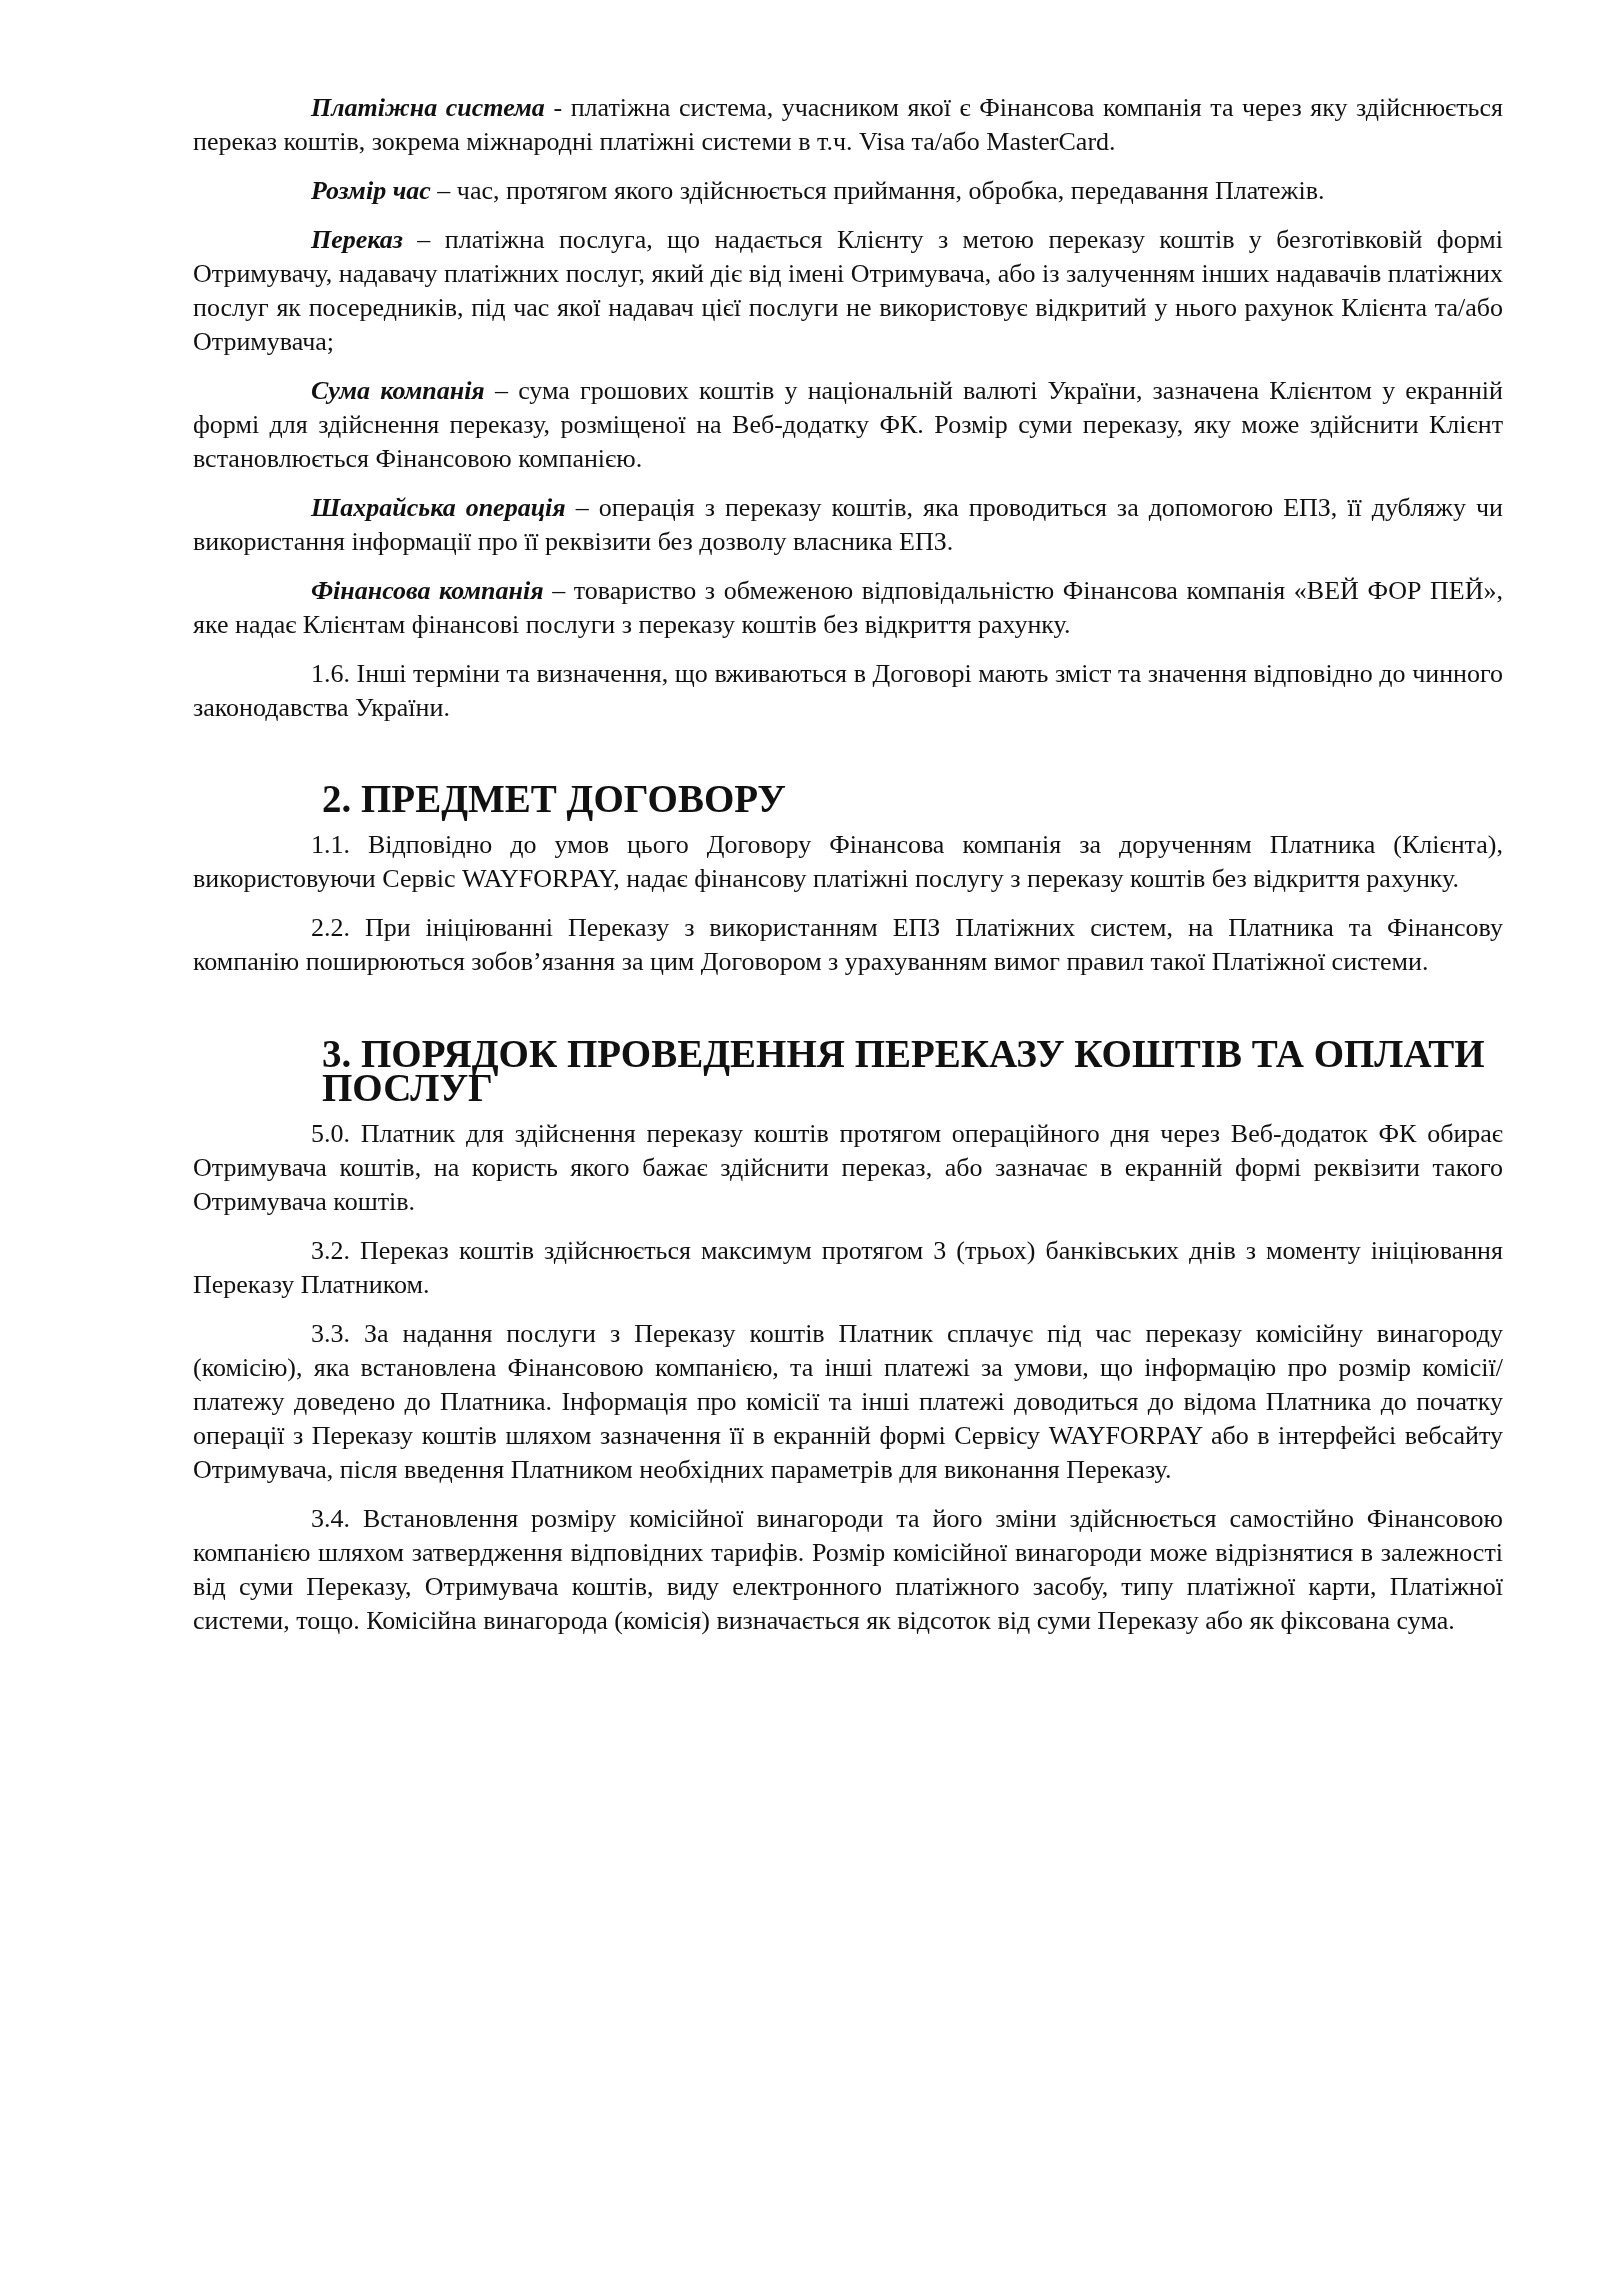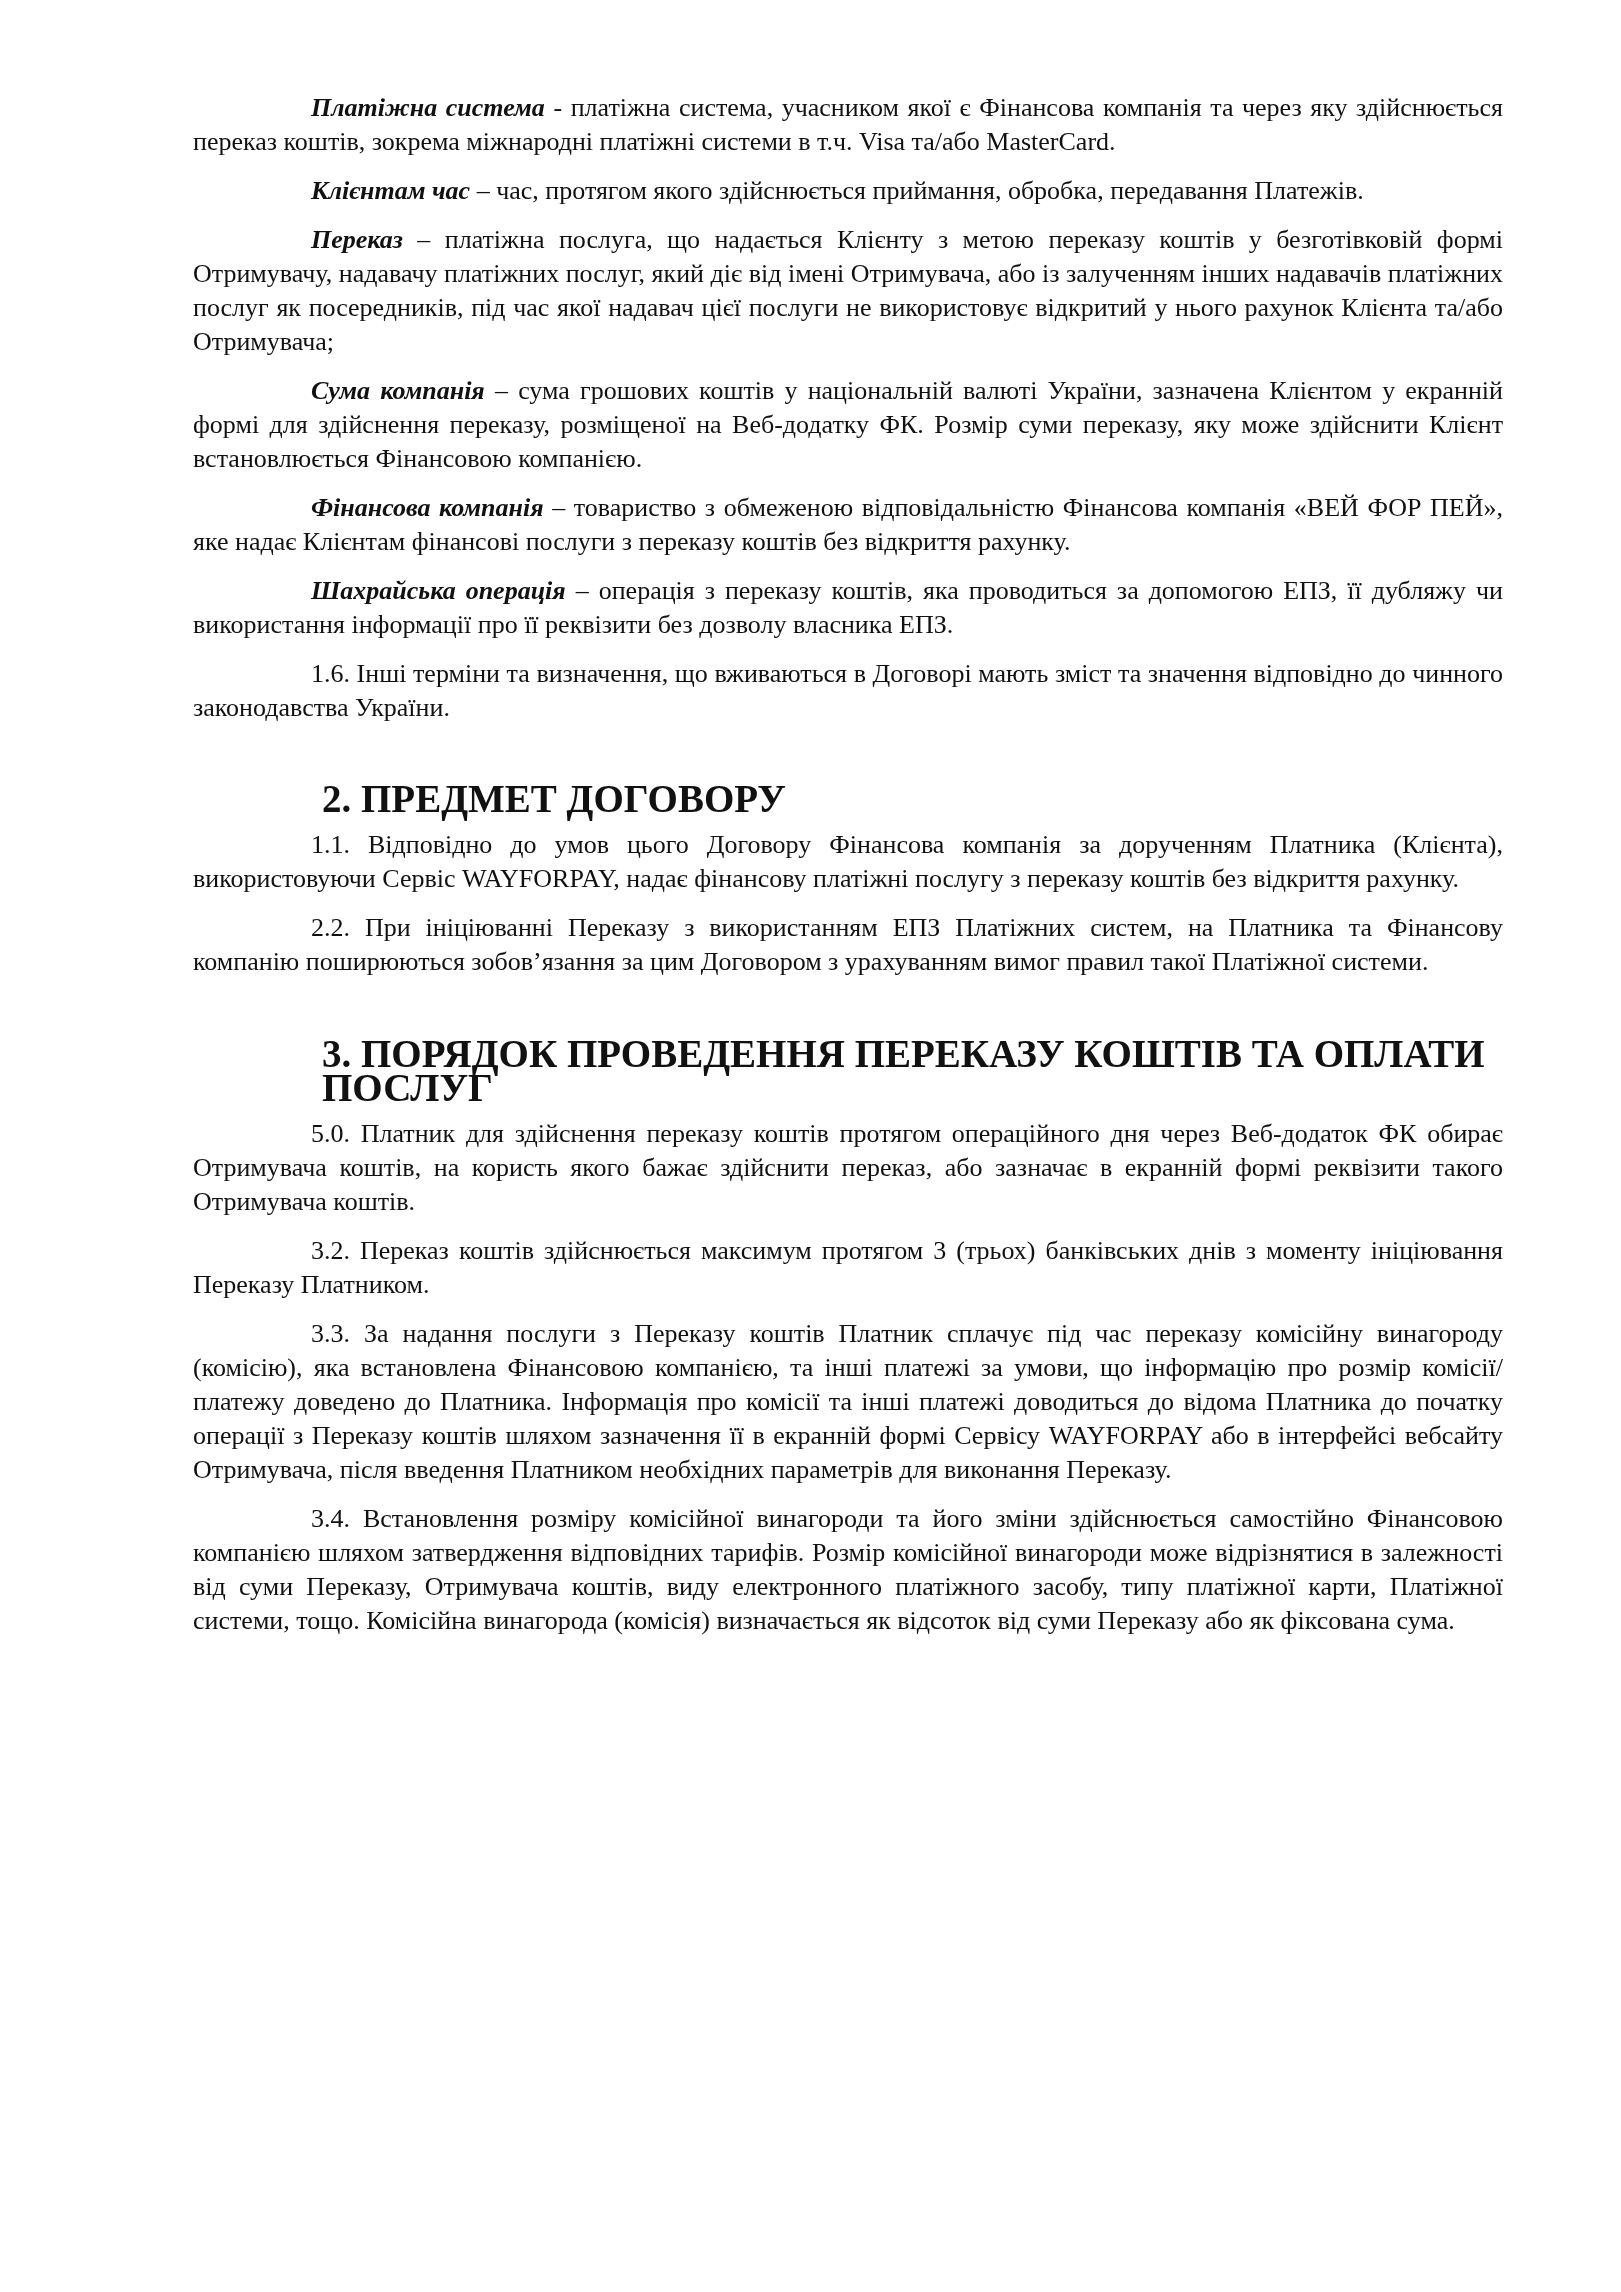--- a/index.html
+++ b/index.html
@@ -28,30 +28,30 @@
   .h3 { margin-top: 58px; margin-bottom: 11.8px; padding-left: 118px; }
   .bold-all { font-weight: normal; }
 </style>
 </head>
 <body>
 
 <div class="page">
 
   <p class="para"><span class="term">Платіжна система</span><span> - </span><span>платіжна система, учасником якої є Фінансова компанія та через яку здійснюється переказ коштів, зокрема міжнародні платіжні системи в т.ч. Visa та/або MasterCard.</span></p>
 
-  <p class="para"><span class="term">Клієнтам час</span><span> – </span><span>час, протягом якого здійснюється приймання, обробка, передавання Платежів.</span></p>
+  <p class="para"><span class="term">Розмір час</span><span> – </span><span>час, протягом якого здійснюється приймання, обробка, передавання Платежів.</span></p>
 
   <p class="para"><span class="term">Переказ</span><span> – </span><span>платіжна послуга, що надається Клієнту з метою переказу коштів у безготівковій формі Отримувачу, надавачу платіжних послуг, який діє від імені Отримувача, або із залученням інших надавачів платіжних послуг як посередників, під час якої надавач цієї послуги не використовує відкритий у нього рахунок Клієнта та/або Отримувача;</span></p>
 
   <p class="para"><span class="term">Сума компанія</span><span> – </span><span>сума грошових коштів у національній валюті України, зазначена Клієнтом у екранній формі для здійснення переказу, розміщеної на Веб-додатку ФК. Розмір суми переказу, яку може здійснити Клієнт встановлюється Фінансовою компанією.</span></p>
 
 
+  <p class="para"><span class="term">Шахрайська операція</span><span> – </span><span>операція з переказу коштів, яка проводиться за допомогою ЕПЗ, її дубляжу чи використання інформації про її реквізити без дозволу власника ЕПЗ.</span></p>
+
   <p class="para"><span class="term">Фінансова компанія</span><span> – </span><span>товариство з обмеженою відповідальністю Фінансова компанія «ВЕЙ ФОР ПЕЙ», яке надає Клієнтам фінансові послуги з переказу коштів без відкриття рахунку.</span></p>
-
-  <p class="para"><span class="term">Шахрайська операція</span><span> – </span><span>операція з переказу коштів, яка проводиться за допомогою ЕПЗ, її дубляжу чи використання інформації про її реквізити без дозволу власника ЕПЗ.</span></p>
 
   <p class="para">1.6. Інші терміни та визначення, що вживаються в Договорі мають зміст та значення відповідно до чинного законодавства України.</p>
 
   <h2 class="heading h2">2. ПРЕДМЕТ ДОГОВОРУ</h2>
 
   <p class="para">1.1. Відповідно до умов цього Договору Фінансова компанія за дорученням Платника (Клієнта), використовуючи Сервіс WAYFORPAY, надає фінансову платіжні послугу з переказу коштів без відкриття рахунку.</p>
   <p class="para">2.2. При ініціюванні Переказу з використанням ЕПЗ Платіжних систем, на Платника та Фінансову компанію поширюються зобов’язання за цим Договором з урахуванням вимог правил такої Платіжної системи.</p>
 
   <h2 class="heading h3">3.  ПОРЯДОК ПРОВЕДЕННЯ ПЕРЕКАЗУ КОШТІВ ТА ОПЛАТИ ПОСЛУГ</h2>
 

